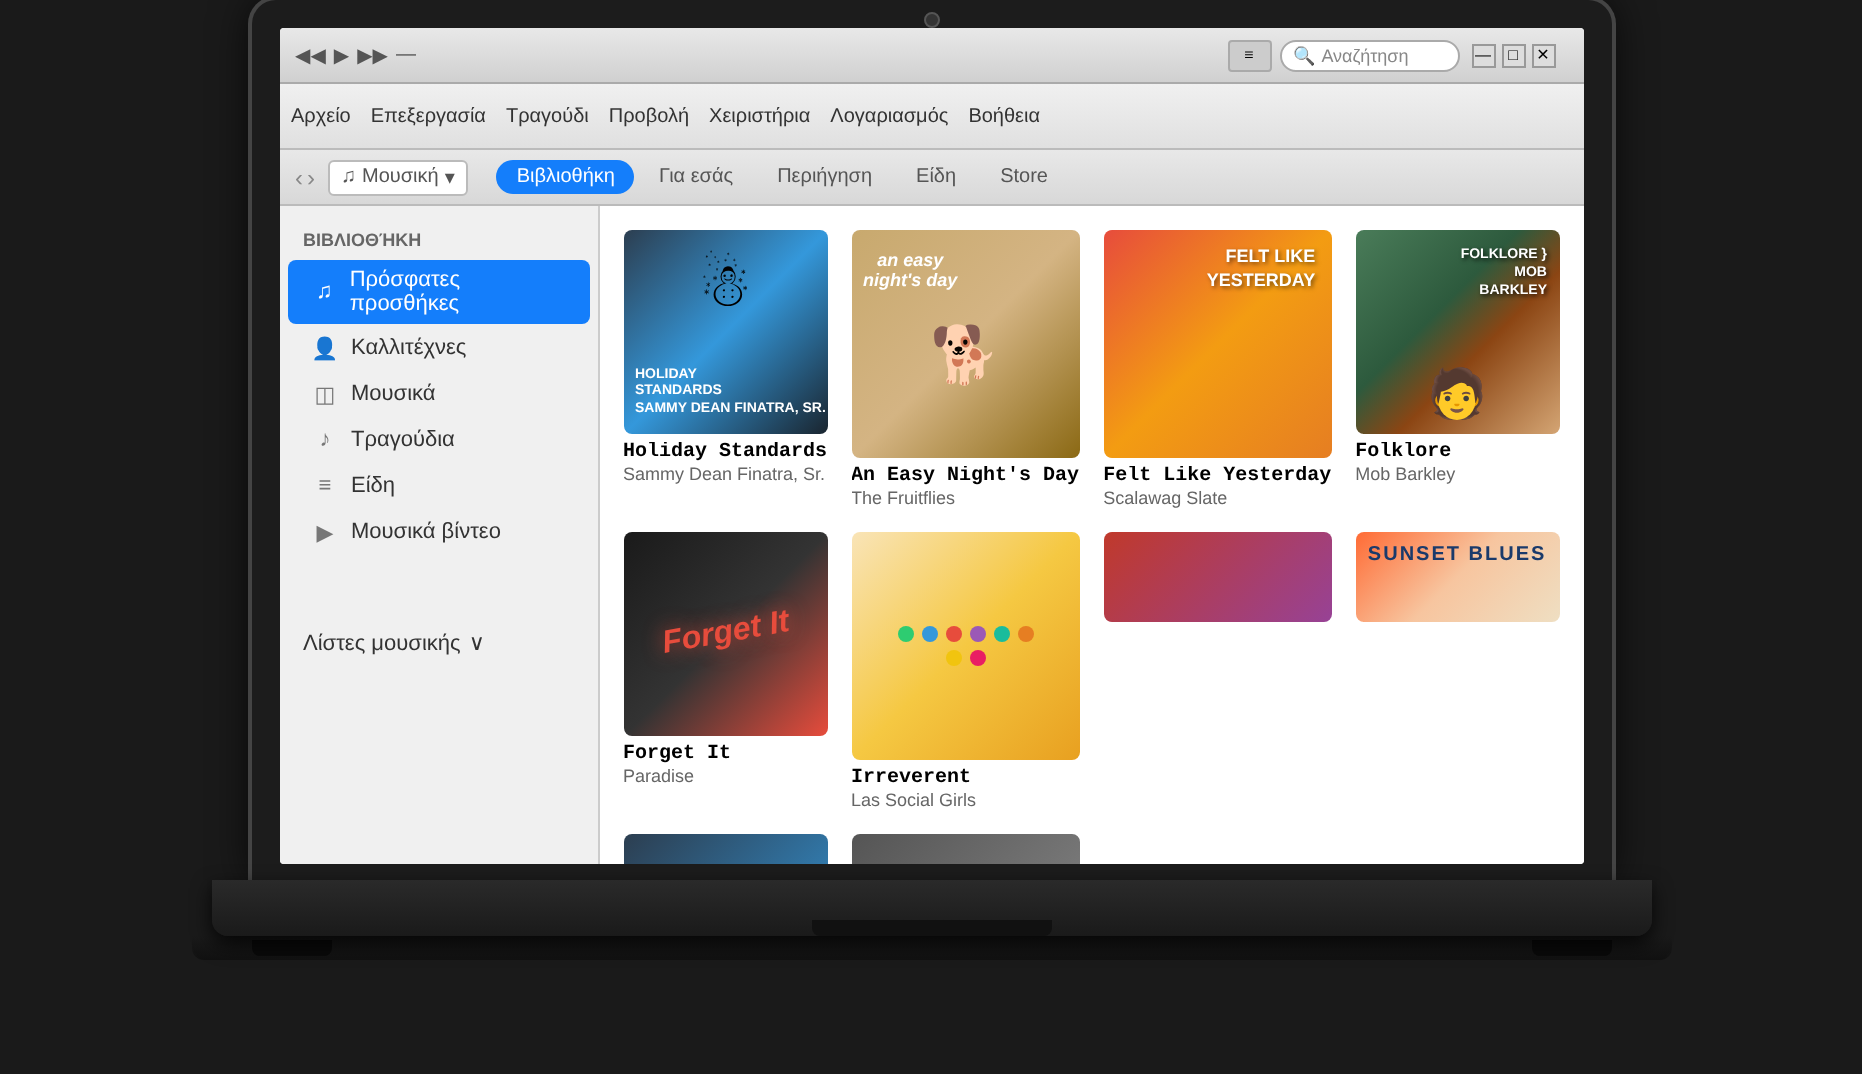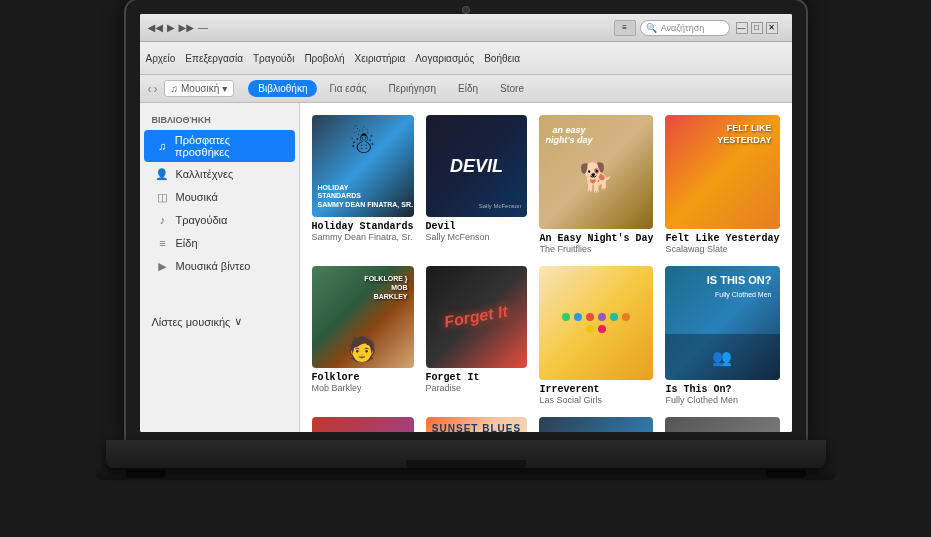--- a/index.html
+++ b/index.html
@@ -710,30 +710,20 @@
               <div class="album-item">
                 <div class="album-cover">
                   <div class="album-holiday">
                     <div class="album-holiday-text">HOLIDAY<br>STANDARDS<br>SAMMY DEAN FINATRA, SR.</div>
                   </div>
                 </div>
                 <div class="album-title">Holiday Standards</div>
                 <div class="album-artist">Sammy Dean Finatra, Sr.</div>
               </div>
 
-              <div class="album-item">
-                <div class="album-cover">
-                  <div class="album-devil">
-                    <div class="album-devil-text">DEVIL</div>
-                    <div class="album-devil-sub">Sally McFenson</div>
-                  </div>
-                </div>
-                <div class="album-title">Devil</div>
-                <div class="album-artist">Sally McFenson</div>
-              </div>
 
               <div class="album-item">
                 <div class="album-cover">
                   <div class="album-easynight">
                     <div class="album-easynight-text">an easy<br>night's day</div>
                     <div class="dog-emoji">🐕</div>
                   </div>
                 </div>
                 <div class="album-title">An Easy Night's Day</div>
                 <div class="album-artist">The Fruitflies</div>
@@ -782,30 +772,20 @@
                       <div class="dot" style="background:#e67e22"></div>
                       <div class="dot" style="background:#f1c40f"></div>
                       <div class="dot" style="background:#e91e63"></div>
                     </div>
                   </div>
                 </div>
                 <div class="album-title">Irreverent</div>
                 <div class="album-artist">Las Social Girls</div>
               </div>
 
-              <div class="album-item">
-                <div class="album-cover">
-                  <div class="album-isthison">
-                    <div class="isthison-text">IS THIS ON?<br><span style="font-size:7px;font-weight:normal">Fully Clothed Men</span></div>
-                    <div class="isthison-people">👥</div>
-                  </div>
-                </div>
-                <div class="album-title">Is This On?</div>
-                <div class="album-artist">Fully Clothed Men</div>
-              </div>
 
               <div class="album-item">
                 <div class="album-cover album-bottom-partial">
                   <div style="background:linear-gradient(135deg,#c0392b,#8e44ad);width:100%;height:80px;"></div>
                 </div>
               </div>
 
               <div class="album-item">
                 <div class="album-cover album-bottom-partial">
                   <div class="album-sunset">

